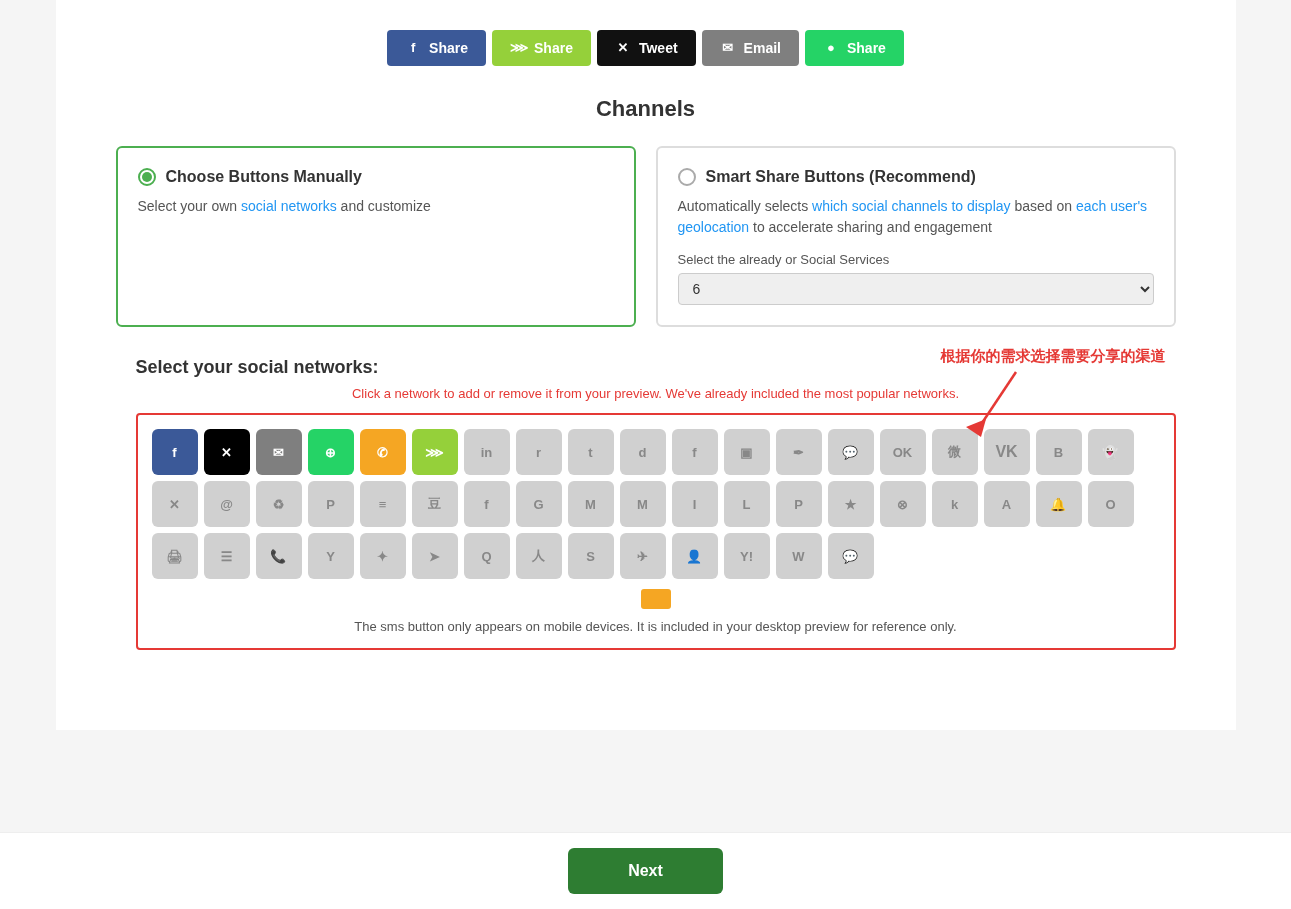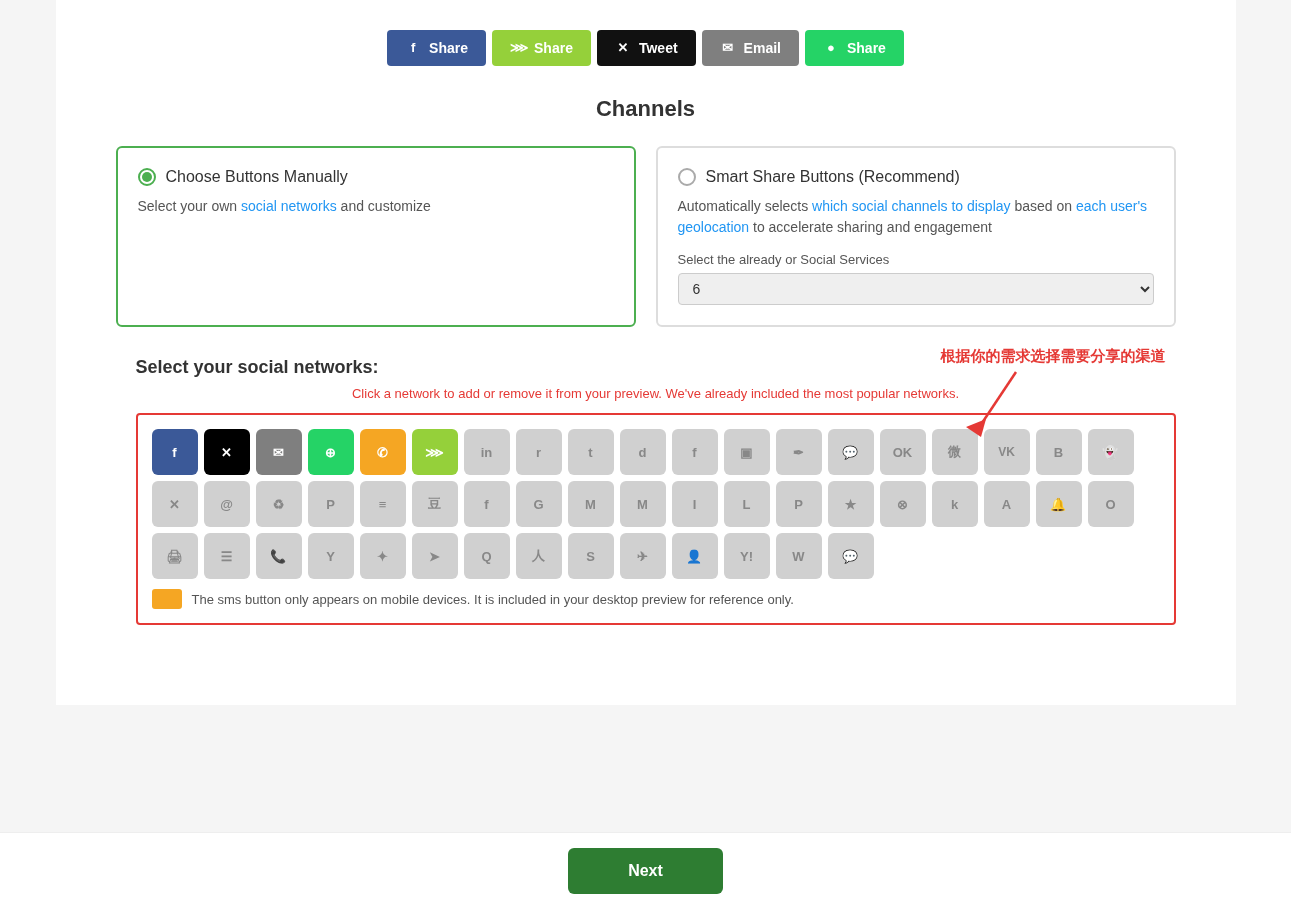--- a/index.html
+++ b/index.html
@@ -96,21 +96,21 @@
       width: 10px;
       height: 10px;
       border-radius: 50%;
       background: #4CAF50;
     }
     .radio-circle.empty {
       border-color: #aaa;
     }
     .channel-card-title {
       font-size: 16px;
-      font-weight: normal;
+      font-weight: bold;
       color: #333;
     }
     .channel-card-desc {
       font-size: 14px;
       color: #555;
       line-height: 1.5;
     }
     .channel-card-desc a, .channel-card-desc span.link {
       color: #2196F3;
       text-decoration: none;
@@ -187,20 +187,21 @@
     .network-icon.active-sh { background: #95d03a; color: #fff; }
     .network-icon.inactive { background: #d0d0d0; color: #888; }
 
     .notice-bar {
       display: flex;
       align-items: center;
       gap: 10px;
       margin-top: 10px;
       font-size: 13px;
       color: #555;
+      flex-direction: column;
     }
     .notice-bar .yellow-box {
       width: 30px;
       height: 20px;
       background: #f5a623;
       border-radius: 3px;
       flex-shrink: 0;
     }
 
     
@@ -324,21 +325,21 @@
           <div class="network-icon inactive" style="font-size: 13px; font-weight: bold;">in</div>
           <div class="network-icon inactive" style="font-size: 13px; font-weight: bold;">r</div>
           <div class="network-icon inactive" style="font-size: 13px; font-weight: bold;">t</div>
           <div class="network-icon inactive" style="font-size: 13px; font-weight: bold;">d</div>
           <div class="network-icon inactive" style="font-size: 13px; font-weight: bold;">f</div>
           <div class="network-icon inactive" style="font-size: 13px; font-weight: bold;">▣</div>
           <div class="network-icon inactive" style="font-size: 13px; font-weight: bold;">✒</div>
           <div class="network-icon inactive" style="font-size: 13px; font-weight: bold;">💬</div>
           <div class="network-icon inactive" style="font-size: 13px; font-weight: bold;">OK</div>
           <div class="network-icon inactive" style="font-size: 13px; font-weight: bold;">微</div>
-          <div class="network-icon inactive" style="font-size: 12px; font-weight: bold;">VK</div>
+          <div class="network-icon inactive" style="font-size: 16px; font-weight: bold;">VK</div>
           <div class="network-icon inactive" style="font-size: 13px; font-weight: bold;">B</div>
           <div class="network-icon inactive" style="font-size: 13px; font-weight: bold;">👻</div>
           <div class="network-icon inactive" style="font-size: 13px; font-weight: bold;">✕</div>
           <div class="network-icon inactive" style="font-size: 13px; font-weight: bold;">@</div>
           <div class="network-icon inactive" style="font-size: 13px; font-weight: bold;">♻</div>
           <div class="network-icon inactive" style="font-size: 13px; font-weight: bold;">P</div>
           <div class="network-icon inactive" style="font-size: 13px; font-weight: bold;">≡</div>
           <div class="network-icon inactive" style="font-size: 13px; font-weight: bold;">豆</div>
           <div class="network-icon inactive" style="font-size: 13px; font-weight: bold;">f</div>
           <div class="network-icon inactive" style="font-size: 13px; font-weight: bold;">G</div>

